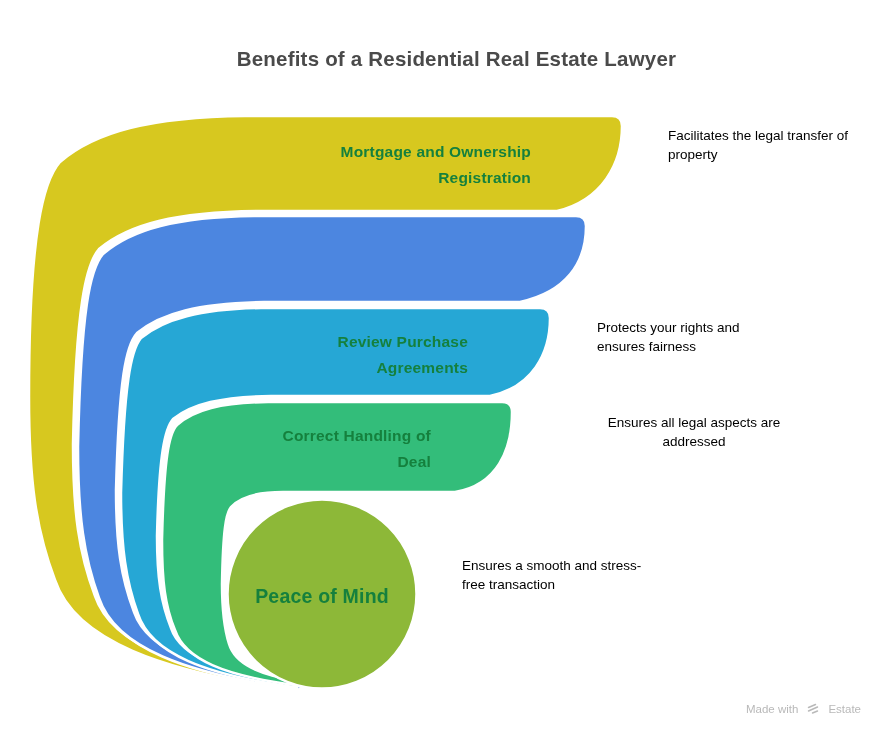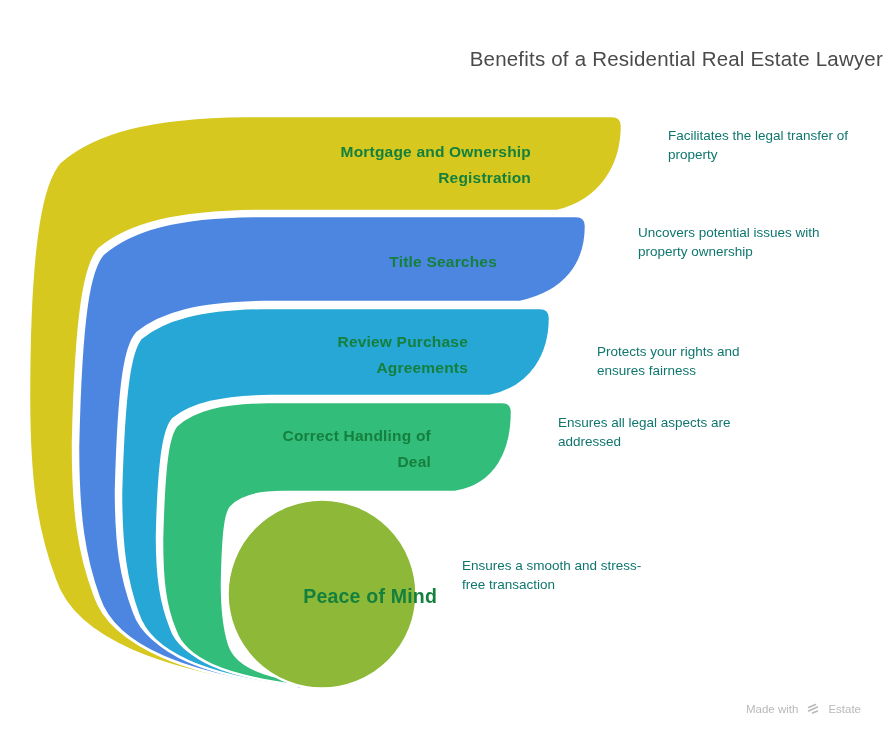--- a/index.html
+++ b/index.html
@@ -21,55 +21,55 @@
     position: absolute;
     left: 0;
     top: 0;
   }
   .page-title {
     position: absolute;
     top: 47px;
     left: 0;
     right: 0;
     padding-left: 30px;
-    text-align: right;
+    text-align: center;
     font-size: 20.5px;
-    font-weight: 400;
+    font-weight: 700;
     color: #4a4a4a;
     letter-spacing: 0.2px;
   }
   .seg-label {
     position: absolute;
     color: #15803d;
     font-size: 15.5px;
     line-height: 25.5px;
     font-weight: 700;
     text-align: right;
     letter-spacing: 0.2px;
   }
   .seg-label.l1 { top: 139px; right: 352px; width: 240px; }
   .seg-label.l2 { top: 249px; right: 386px; width: 220px; }
   .seg-label.l3 { top: 329px; right: 415px; width: 160px; text-align: right; }
   .seg-label.l4 { top: 423px; right: 452px; width: 180px; }
   .seg-label.l5 {
     top: 584px; left: 207px; width: 230px;
-    font-size: 19.5px; line-height: 24px;
+    text-align: center; font-size: 19.5px; line-height: 24px;
   }
   .seg-desc {
     position: absolute;
-    color: #0f766e;
+    color: #000000;
     font-size: 13.5px;
     line-height: 19px;
     font-weight: 400;
     text-align: left;
   }
   .seg-desc.d1 { top: 126px; left: 668px; width: 210px; }
   .seg-desc.d2 { top: 223px; left: 638px; width: 186px; }
-  .seg-desc.d3 { top: 318px; left: 597px; width: 178px; margin-top: 24px; }
-  .seg-desc.d4 { top: 413px; left: 558px; width: 212px; }
+  .seg-desc.d3 { top: 318px; left: 597px; width: 178px; }
+  .seg-desc.d4 { top: 413px; left: 588px; width: 212px; text-align: center; }
   .seg-desc.d5 { top: 556px; left: 462px; width: 200px; }
   .footer {
     position: absolute;
     top: 702px;
     right: 22px;
     display: flex;
     align-items: center;
     gap: 8px;
     color: #b9b9b9;
     font-size: 11.5px;
@@ -143,27 +143,25 @@
              C 222 612 224 628 229 644
              C 235 664 259 675 298 681
              Z" fill="#33bd7a"></path>
 
     <circle stroke="#ffffff" stroke-width="2.5" cx="322" cy="594" r="94.5" fill="#8db838"></circle>
   </svg>
 
   <div class="page-title">Benefits of a Residential Real Estate Lawyer</div>
 
   <div class="seg-label l1">Mortgage and Ownership Registration</div>
-  <div class="seg-label l2">Title Searches</div>
   <div class="seg-label l3">Review Purchase Agreements</div>
   <div class="seg-label l4">Correct Handling of Deal</div>
   <div class="seg-label l5">Peace of Mind</div>
 
   <div class="seg-desc d1">Facilitates the legal transfer of property</div>
-  <div class="seg-desc d2">Uncovers potential issues with property ownership</div>
   <div class="seg-desc d3">Protects your rights and ensures fairness</div>
   <div class="seg-desc d4">Ensures all legal aspects are addressed</div>
   <div class="seg-desc d5">Ensures a smooth and stress-free transaction</div>
 
   <div class="footer">
     <span>Made with</span>
     <span class="napkin-icon">
       <svg width="14" height="13" viewBox="0 0 14 13">
         <g stroke="#b9b9b9" stroke-width="1.5" stroke-linecap="round" fill="none">
           <path d="M 2.5 5.5 L 9.5 2.5"></path>

